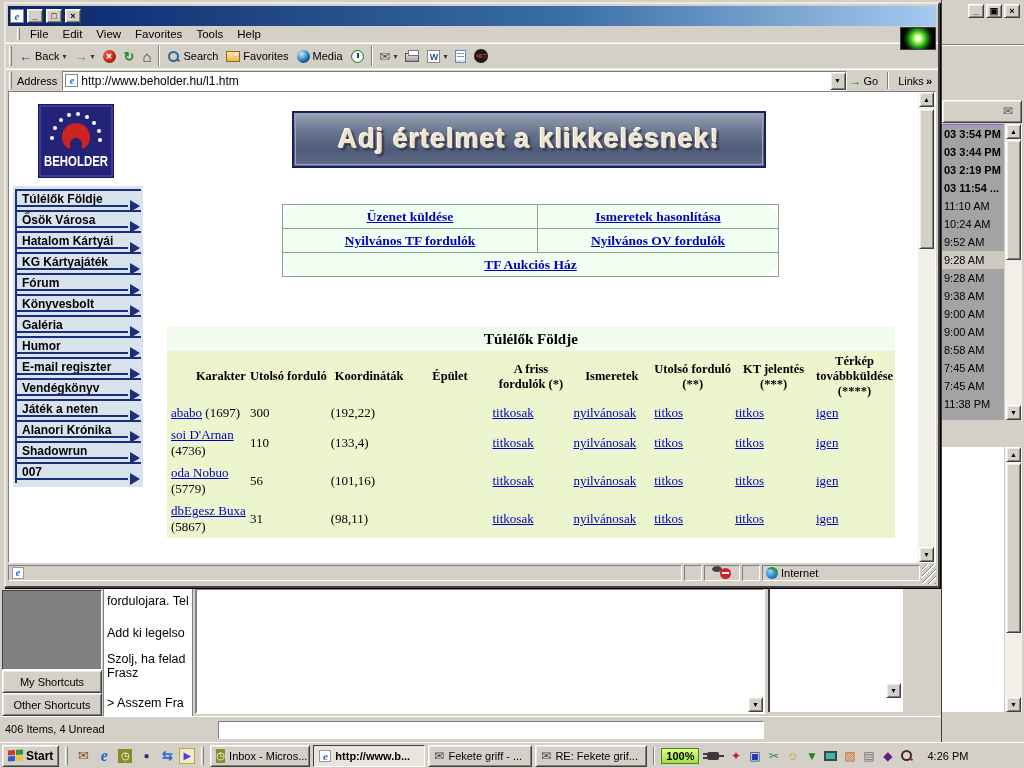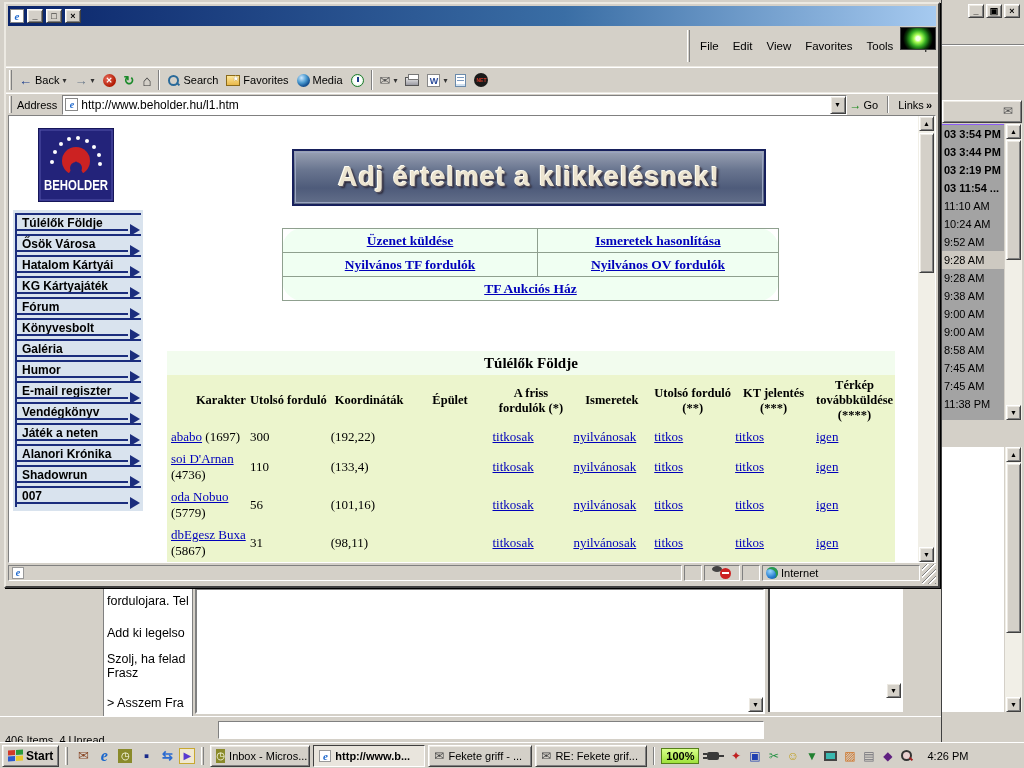--- a/index.html
+++ b/index.html
@@ -29,29 +29,29 @@
   
   .ol-bottom { position:absolute; left:0; top:588px; width:941px; height:154px; background:#d4d0c8; z-index:1; }
   .ol-bar { position:absolute; left:2px; top:2px; width:100px; height:126px; }
   .ol-bar-inner { position:absolute; left:0; top:0; right:0; height:80px; background:#808080; border:1px solid; border-color:#404040 #fff #fff #404040; }
   .ol-shortcut { position:absolute; left:0; right:0; height:23px; font-size:11px; display:flex; align-items:center; justify-content:center; }
   .ol-msgcol { position:absolute; left:103px; top:0; width:90px; height:128px; background:#fff; border-left:1px solid #808080; border-right:1px solid #808080; font-size:12.5px;text-decoration:underline; }
   .ol-msgcol span { position:absolute; left:3px; white-space:nowrap; }
   .ol-pane-main { position:absolute; left:195px; top:0; width:570px; height:126px; background:#fff; border:2px solid; border-color:#808080 #fff #fff #808080; }
   .ol-pane-right { position:absolute; left:768px; top:-3px; width:135px; height:127px; background:#fff; border-left:2px solid #404040; }
   .ol-status { position:absolute; left:0; bottom:0; width:100%; height:26px; border-top:1px solid #fff; font-size:11px; }
-  .ol-status .txt { position:absolute; left:5px; top:6px; color:#000;margin-top:11px; }
+  .ol-status .txt { position:absolute; left:5px; top:6px; color:#000; }
   .ol-status .field { position:absolute; left:218px; top:4px; width:546px; height:18px; background:#fff; }
 
   
   .ie { position:absolute; left:4px; top:2px; width:936px; height:586px; background:#d4d0c8; border:2px solid; border-color:#ece9e2 #404040 #404040 #ece9e2; box-shadow:1px 1px 0 #000; z-index:5; display:flex; flex-direction:column; }
   .ie-title { height:20px; margin:2px 2px 0 2px; background:linear-gradient(90deg,#0a246a,#3a6ea5 60%,#a6caf0); display:flex; align-items:center; gap:3px; padding:0 2px; }
   .ie-title .txt { flex:1; color:#fff; font-weight:bold; font-size:11.5px; white-space:nowrap; overflow:hidden; }
   .icon-page { width:14px; height:14px; background:#fff; border:1px solid #888; font-family:"Liberation Serif",serif; font-style:italic; font-weight:bold; color:#1a66cc; font-size:11px; line-height:12px; text-align:center; }
-  .ie-menu { height:41px; display:flex; align-items:center; padding-left:8px; position:relative; border-bottom:1px solid #ece9e2;justify-content:flex-end; }
+  .ie-menu { height:17px; display:flex; align-items:center; padding-left:8px; position:relative; border-bottom:1px solid #ece9e2; }
   .ie-menu .item { font-size:11.5px; padding:3px 7px; color:#000; }
   .bp-logo { position:absolute; right:2px; top:1px; width:36px; height:23px; background:#000 radial-gradient(circle at 50% 50%, #f4ffe8 0 2px, #aaff55 4px, #33aa22 8px, #0a3a08 12px, #000 15px); border:1px solid #404040; }
   .ie-tools { height:26px; display:flex; align-items:center; border-bottom:1px solid #ece9e2; border-top:1px solid #fff; }
   .tool { display:flex; align-items:center; gap:3px; padding:2px 4px; font-size:11px; color:#000; }
   .t-ico { font-size:13px; line-height:13px; }
   .caret { font-size:8px; color:#333; }
   .stop-ico { width:13px; height:13px; border-radius:50%; background:radial-gradient(circle at 35% 35%, #e86a5a, #b01800 70%); color:#fff; font-size:8px; line-height:13px; text-align:center; font-weight:bold; }
   .mag { position:relative; width:13px; height:13px; }
   .mag::before { content:""; position:absolute; left:1px; top:1px; width:7px; height:7px; border:2px solid #2a6a9a; border-radius:50%; }
   .mag::after { content:""; position:absolute; left:9px; top:9px; width:4px; height:2px; background:#2a6a9a; transform:rotate(45deg); }
@@ -87,21 +87,21 @@
   .rgrip { width:14px; background:repeating-linear-gradient(135deg, transparent 0 3px, #808080 3px 4px, #fff 4px 5px); }
 
   
   .pagearea { position:absolute; left:0; top:0; right:17px; bottom:0; background:#fff; font-family:"Liberation Serif", serif; }
   .page-sb { position:absolute; right:0; top:0; bottom:0; width:17px; background:#f1efe7; }
   .beh-logo { position:absolute; left:29px; top:12px; }
   .sidebar { position:absolute; left:4px; top:94px; width:130px; background:#d9e3ee; padding:3px 2px 4px 2px; }
   .nav-item { position:relative; height:21px; margin-bottom:0; border-top:2px solid #1b2d7d; border-left:2px solid #1b2d7d; font-family:"Liberation Sans",sans-serif; font-weight:bold; font-size:12px; color:#000; padding:1px 0 0 5px; }
   .nav-item .aline { position:absolute; left:0; bottom:3px; right:13px; height:2px; background:#1b2d7d; }
   .nav-item .ahead { position:absolute; right:1px; bottom:-2px; width:0; height:0; border-left:10px solid #1b2d7d; border-top:6px solid transparent; border-bottom:6px solid transparent; }
-  .banner { position:absolute; left:283px; top:33px; width:474px; height:57px; background:linear-gradient(180deg,#9aa2b4 0%,#6a7690 35%,#4e5b7a 70%,#636f8a 100%); border:2px solid #17205c; outline:1px solid #9aa4c0; outline-offset:-4px; display:flex; align-items:center; justify-content:center; }
+  .banner { position:absolute; left:283px; top:19px; width:474px; height:57px; background:linear-gradient(180deg,#9aa2b4 0%,#6a7690 35%,#4e5b7a 70%,#636f8a 100%); border:2px solid #17205c; outline:1px solid #9aa4c0; outline-offset:-4px; display:flex; align-items:center; justify-content:center; }
   .banner .txt { font-family:"Liberation Sans",sans-serif; font-weight:bold; font-size:27px; color:#ece4d0; letter-spacing:1px; text-shadow:-1px -1px 0 #fffdf2, 1px 1px 0 #55505e, 2px 2px 2px #2a2736; }
   .qlinks { position:absolute; left:273px; top:112px; width:497px; border-collapse:collapse; background:#f0fff2;border-radius:21px; }
   .qlinks td { border:1px solid #8fa08f; height:24px; text-align:center; font-size:13.5px; font-weight:bold; }
   .qlinks a, .gtable a { color:#0000bb; text-decoration:underline; cursor:pointer; }
   .gtable { position:absolute; left:158px; top:235px; width:728px; border-collapse:collapse; background:#ecf5cd; table-layout:fixed; }
   .gtable .ttl { background:#f2fcee; font-weight:bold; font-size:15px; text-align:center; height:24px; }
   .gtable th { font-size:12.5px; font-weight:bold; text-align:center; vertical-align:middle; padding:3px 2px; }
   .gtable th:first-child { text-align:right; padding-left:21px;margin-top:17px; }
   .gtable td { font-size:13px; vertical-align:middle; padding:3px 2px; }
   .gtable td.name { text-align:left; padding-left:4px; }
@@ -167,20 +167,29 @@
     </div>
     <div class="ol-pane2"></div>
     <div class="ol-scroll" style="top:447px;height:265px;">
       <div class="sb-btn raised" style="position:absolute;top:0;left:1px;">▲</div>
       <div class="raised" style="position:absolute;top:16px;left:1px;width:15px;height:170px;"></div>
       <div class="sb-btn raised" style="position:absolute;bottom:0;left:1px;">▼</div>
     </div>
   </div>
 
   <div class="ol-bottom">
+    <div class="ol-bar">
+      <div class="ol-bar-inner"></div>
+      <div class="ol-shortcut raised" style="bottom:23px;">
+          <span>My Shortcuts</span>
+        </div>
+      <div class="ol-shortcut raised" style="bottom:0;">
+          <span>Other Shortcuts</span>
+        </div>
+    </div>
     <div class="ol-msgcol">
       <span style="top:6px;">fordulojara. Tel</span>
       <span style="top:38px;">Add ki legelso</span>
       <span style="top:64px;">Szolj, ha felad</span>
       <span style="top:78px;">Frasz</span>
       <span style="top:108px;">&gt; Asszem Fra</span>
     </div>
     <div class="ol-pane-main">
       <div class="sb-btn raised" style="position:absolute;right:0;bottom:0;">▼</div>
     </div>

